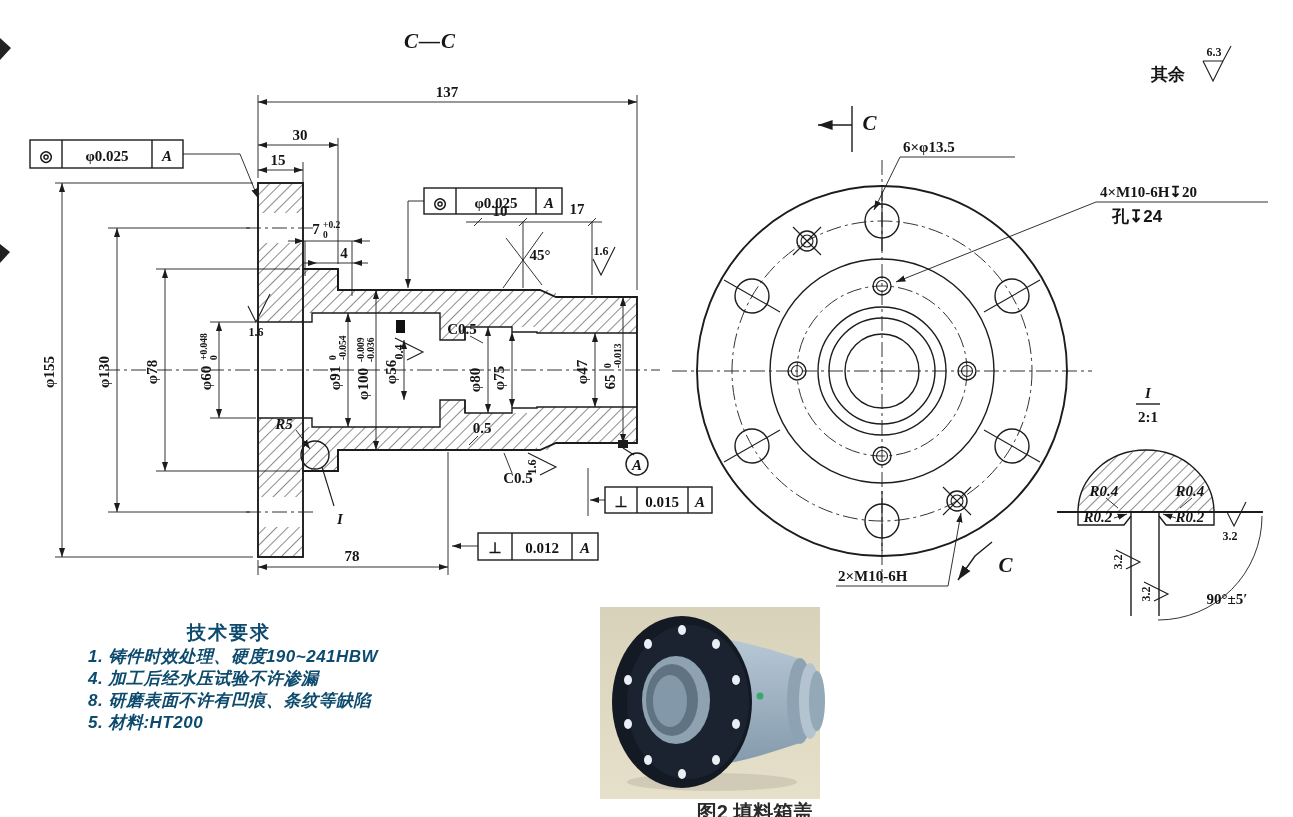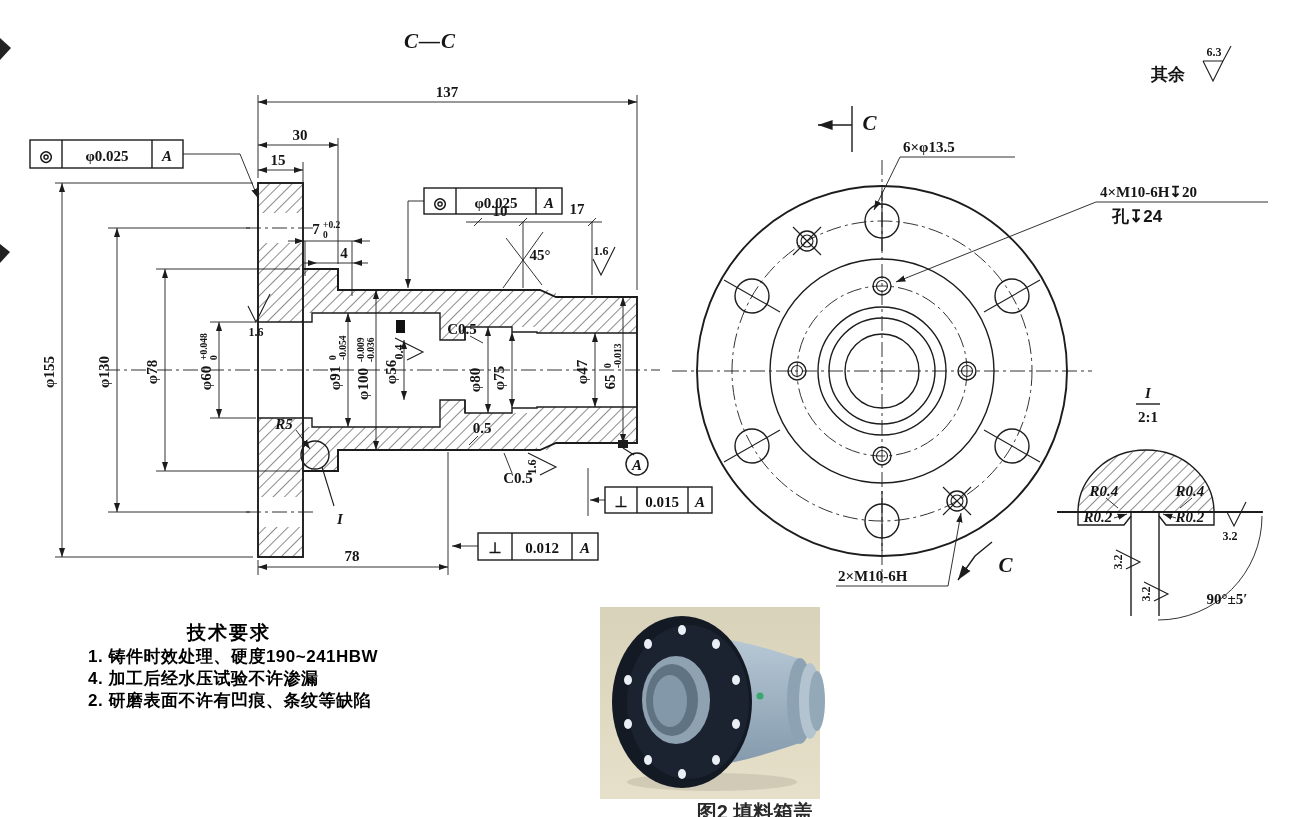--- a/index.html
+++ b/index.html
@@ -13,23 +13,23 @@
   .it{font-style:italic;}
   .big{font-size:21px;font-style:italic;text-anchor:middle;letter-spacing:1px;}
   .cn{font-family:"Liberation Sans",sans-serif;font-size:17px;}
   .ft{font-size:12px;text-anchor:middle;}
   .s2{stroke:#1c1c1c;stroke-width:1.9;fill:none;stroke-linecap:square;}
   .s15{stroke:#1c1c1c;stroke-width:1.4;fill:none;}
   .s1{stroke:#1c1c1c;stroke-width:1.1;fill:none;}
   .dim{stroke:#1c1c1c;stroke-width:0.9;fill:none;}
   .dd{stroke:#1c1c1c;stroke-width:0.9;fill:none;stroke-dasharray:15 4 3 4;}
   .hat{fill:url(#h);stroke:none;}
-  .tech{position:absolute;left:62px;top:620px;width:540px;color:#000000;}
+  .tech{position:absolute;left:62px;top:620px;width:540px;color:#0c4a6e;}
   .tech-title{font-size:19px;font-weight:700;padding-left:125px;letter-spacing:2px;}
-  .tech-item{font-size:17px;font-weight:700;line-height:22px;padding-left:26px;letter-spacing:0.5px;}
+  .tech-item{font-size:17px;font-weight:700;line-height:22px;padding-left:26px;letter-spacing:0.5px;font-style:italic;}
   .caption{position:absolute;left:545px;top:799px;width:420px;height:26px;overflow:hidden;
            text-align:center;font-size:20px;font-weight:700;color:#2a2a2a;line-height:26px;}
 </style>
 </head>
 <body>
 
 <div class="canvas">
 <svg width="1293" height="817" viewBox="0 0 1293 817">
   <defs>
     <pattern id="h" patternUnits="userSpaceOnUse" width="8" height="8" patternTransform="rotate(-45)">
@@ -423,17 +423,18 @@
           <ellipse cx="716" cy="644" rx="4" ry="5"></ellipse>
     </g>
     <circle cx="760" cy="696" r="3.5" fill="#3aa76d"></circle>
   </g>
 </svg>
 
   <div class="tech">
     <div class="tech-title">技术要求</div>
     <div class="tech-item">1. 铸件时效处理、硬度190~241HBW</div>
     <div class="tech-item">4. 加工后经水压试验不许渗漏</div>
-    <div class="tech-item">2. 研磨表面不许有凹痕、条纹等缺陷</div>
+    <div class="tech-item">8. 研磨表面不许有凹痕、条纹等缺陷</div>
+    <div class="tech-item">5. 材料:HT200</div>
   </div>
 
   <div class="caption">图2 填料箱盖</div>
 </div>
 
 </body></html>

